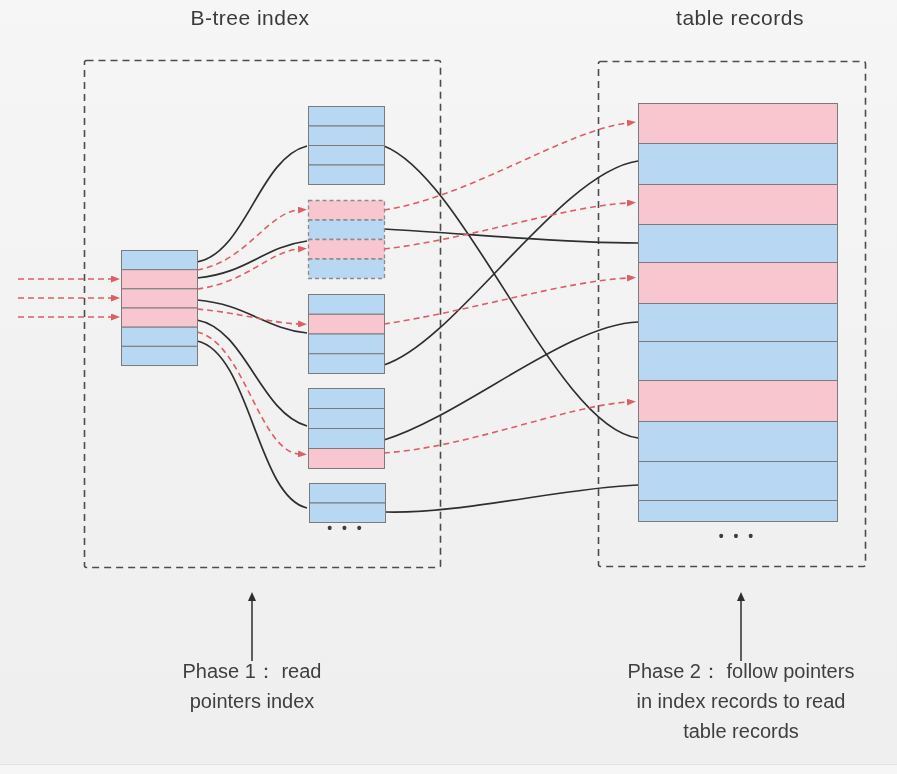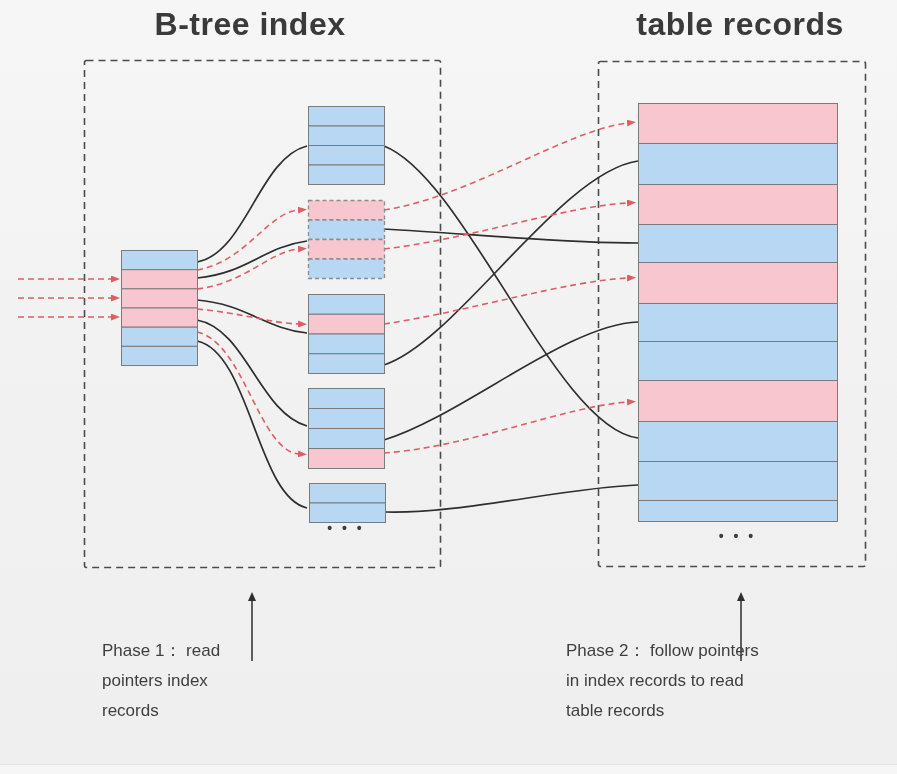--- a/index.html
+++ b/index.html
@@ -4,28 +4,28 @@
 <style>
   html,body{margin:0;padding:0;}
   body{
     width:897px;height:774px;overflow:hidden;
     font-family:"Liberation Sans","DejaVu Sans",sans-serif;
     background:linear-gradient(180deg,#f6f6f7 0%,#f1f1f2 55%,#efeff0 100%);
   }
   #stage{position:relative;width:897px;height:774px;}
   #diagram{position:absolute;left:0;top:0;}
   .title{
-    position:absolute;top:6px;font-size:32px;font-weight:700;color:#3a3a3a;
+    position:absolute;top:6px;font-size:21px;font-weight:400;color:#3a3a3a;
     text-align:center;letter-spacing:0.5px;
   }
   #btree-title{left:100px;width:300px;}
   #table-title{left:590px;width:300px;}
   .phase-label{
-    position:absolute;top:636px;font-size:17px;line-height:30px;color:#3f3f3f;
-    text-align:left;
+    position:absolute;top:656px;font-size:20px;line-height:30px;color:#3f3f3f;
+    text-align:center;
   }
   #phase1-label{left:102px;width:300px;}
   #phase2-label{left:566px;width:350px;}
   .ellipsis{
     position:absolute;font-size:14px;font-weight:bold;color:#3d3d3d;
     letter-spacing:3px;text-align:center;
   }
   #ellipsis-btree{left:308px;width:76px;top:520px;}
   #ellipsis-table{left:638px;width:199px;top:528px;}
   #bottom-strip{
@@ -131,21 +131,20 @@
 
   <div class="title" id="btree-title">B-tree index</div>
   <div class="title" id="table-title">table records</div>
 
   <div class="ellipsis" id="ellipsis-btree">• • •</div>
   <div class="ellipsis" id="ellipsis-table">• • •</div>
 
   <div class="phase-label" id="phase1-label">
     <div>Phase 1：  read</div>
     <div>pointers index</div>
-    <div>records</div>
   </div>
   <div class="phase-label" id="phase2-label">
     <div>Phase 2：  follow pointers</div>
     <div>in index records to read</div>
     <div>table records</div>
   </div>
 
   <div id="bottom-strip"></div>
 </div>
 

